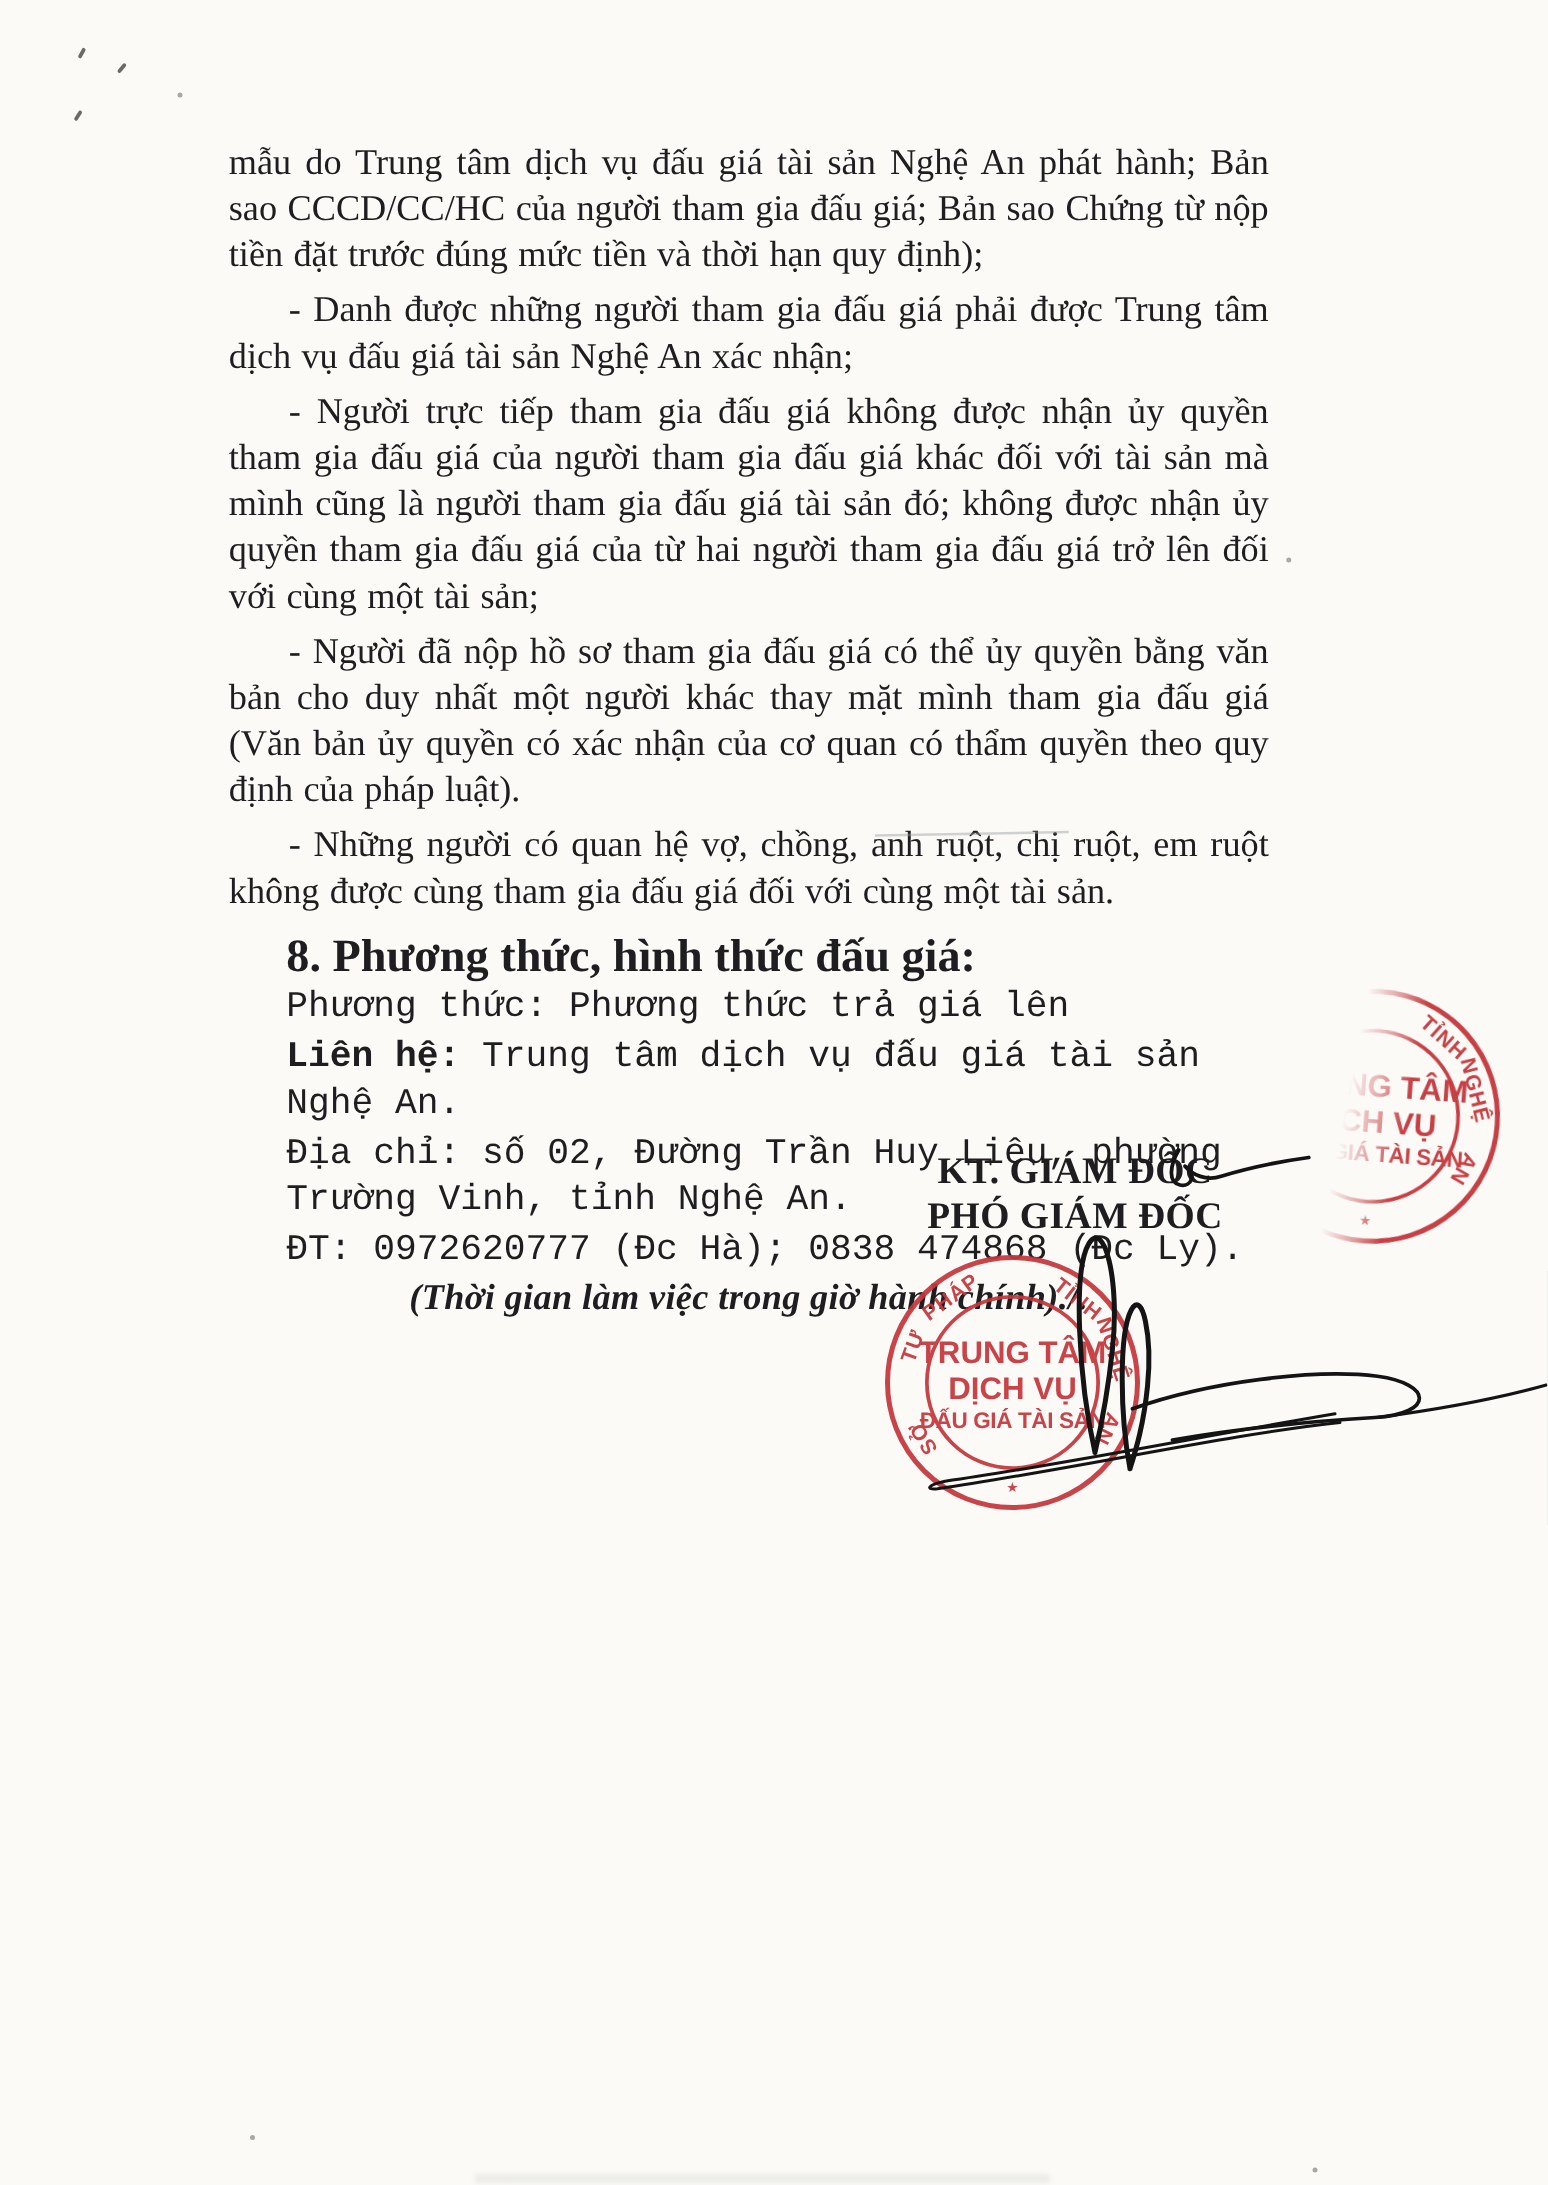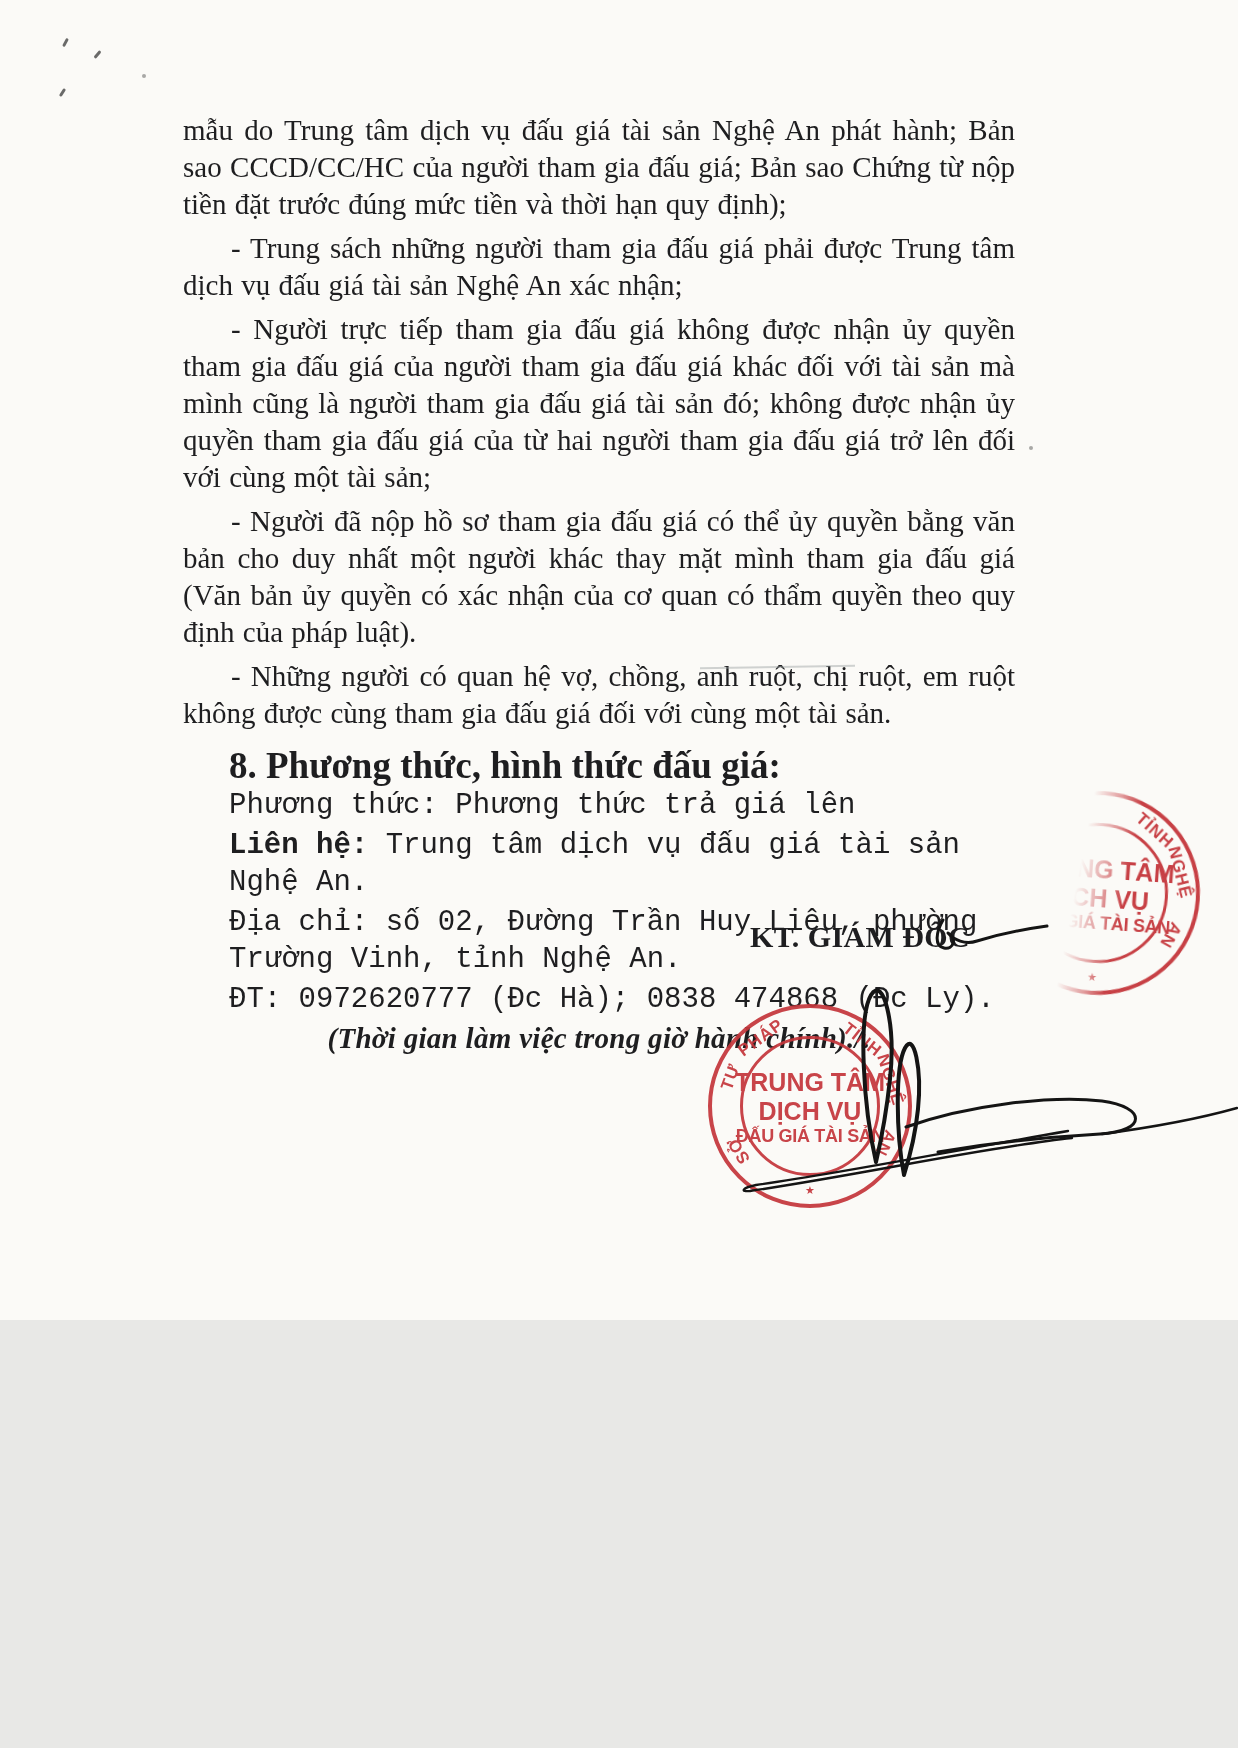--- a/index.html
+++ b/index.html
@@ -1,18 +1,18 @@
 <!DOCTYPE html>
 <html lang="vi" style="--page-bg: #fbfaf7; --ink: #1e1e20; --signature-ink: #141414; --stamp-red: #c5373c;"><head>
 <meta charset="utf-8">
 <style>
   html,body{margin:0;padding:0;background:#e8e8e6;}
   .page{
     position:relative;
-    width:1238px;height:1320px;
+    width:1238px;height:1748px;
     background:var(--page-bg,#fbfaf7);
     font-family:"Liberation Serif","DejaVu Serif",serif;
     color:var(--ink,#1e1e20);
     overflow:hidden;
   }
   
   .body-text{
     position:absolute;left:183px;top:112px;width:832px;
     font-size:29px;line-height:37px;
   }
@@ -88,21 +88,21 @@
   <span class="tick" style="left:64px;top:38px;transform:rotate(28deg);"></span>
   <span class="tick" style="left:96px;top:50px;transform:rotate(40deg);"></span>
   <span class="tick" style="left:61px;top:88px;transform:rotate(32deg);"></span>
   <span class="speck" style="left:142px;top:74px;"></span>
   <span class="speck" style="left:1029px;top:446px;"></span>
   <span class="speck" style="left:200px;top:1708px;"></span>
   <span class="speck" style="left:1050px;top:1734px;"></span>
 
   <div class="body-text">
     <p class="para first">mẫu do Trung tâm dịch vụ đấu giá tài sản Nghệ An phát hành; Bản sao CCCD/CC/HC của người tham gia đấu giá; Bản sao Chứng từ nộp tiền đặt trước đúng mức tiền và thời hạn quy định);</p>
-    <p class="para">- Trung sách những người tham gia đấu giá phải được Trung tâm dịch vụ đấu giá tài sản Nghệ An xác nhận;</p>
+    <p class="para">- Danh được những người tham gia đấu giá phải được Trung tâm dịch vụ đấu giá tài sản Nghệ An xác nhận;</p>
     <p class="para">- Người trực tiếp tham gia đấu giá không được nhận ủy quyền tham gia đấu giá của người tham gia đấu giá khác đối với tài sản mà mình cũng là người tham gia đấu giá tài sản đó; không được nhận ủy quyền tham gia đấu giá của từ hai người tham gia đấu giá trở lên đối với cùng một tài sản;</p>
     <p class="para">- Người đã nộp hồ sơ tham gia đấu giá có thể ủy quyền bằng văn bản cho duy nhất một người khác thay mặt mình tham gia đấu giá (Văn bản ủy quyền có xác nhận của cơ quan có thẩm quyền theo quy định của pháp luật).</p>
     <p class="para">- Những người có quan hệ vợ, chồng, anh ruột, chị ruột, em ruột không được cùng tham gia đấu giá đối với cùng một tài sản.</p>
 
     <div class="section-heading">8. Phương thức, hình thức đấu giá:</div>
 
     <div class="detail-line">
       <span class="detail-label"></span><span>Phương thức: Phương thức trả giá lên</span>
     </div>
     <div class="detail-line">
@@ -115,20 +115,21 @@
       <span class="detail-label"></span><span>ĐT: 0972620777 (Đc Hà); 0838 474868 (Đc Ly).</span>
     </div>
 
     <div class="note-line">(Thời gian làm việc trong giờ hành chính)./.</div>
   </div>
 
   <span class="grayline" style="left:700px;top:666px;width:155px;transform:rotate(-1deg);"></span>
 
   <div class="sig-titles">
     <div>KT. GIÁM ĐỐC</div>
+    <div>PHÓ GIÁM ĐỐC</div>
   </div>
 
   <svg class="ink-svg" viewBox="0 0 130 48" style="left:923px;top:910px;width:130px;height:48px;">
     <path class="p-med" d="M20,10 C13,22 11,36 21,38 C31,40 34,28 25,23 C31,30 42,35 54,31 C80,23 102,19 124,16"></path>
   </svg>
 
   <div class="stamp stamp-edge">
     <div class="ring-outer"></div>
     <div class="ring-inner"></div>
     <span class="ring-word" style="--a:-122deg;left:33px;top:148px;">SỞ</span>

